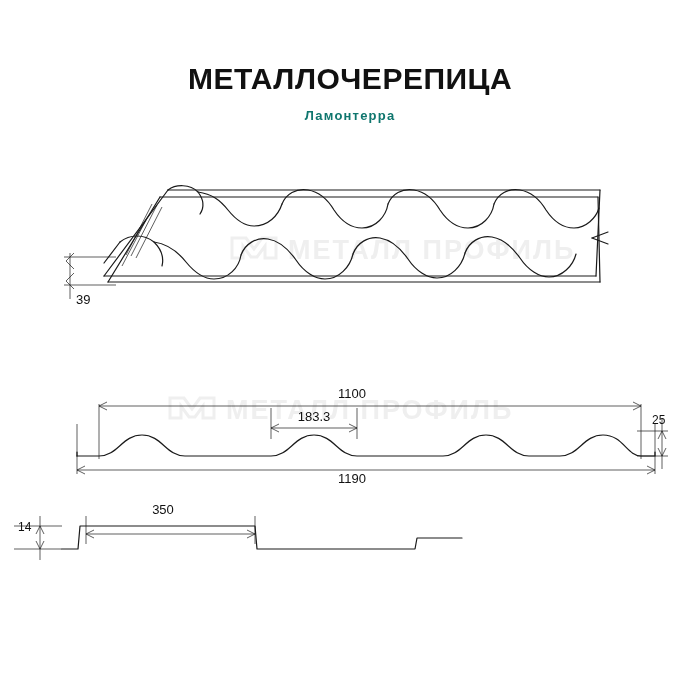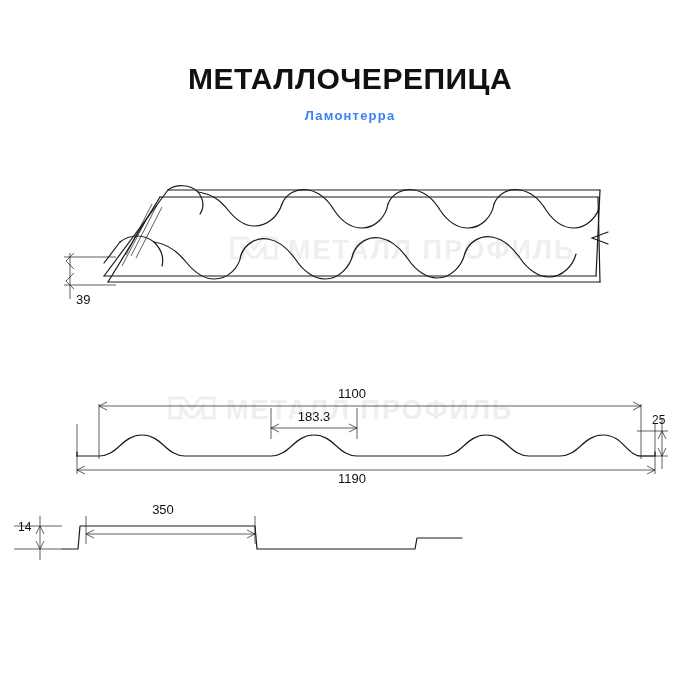--- a/index.html
+++ b/index.html
@@ -36,21 +36,21 @@
   }
   .subtitle {
     position: absolute;
     left: 0;
     top: 104px;
     width: 700px;
     text-align: center;
     font-size: 13px;
     font-weight: bold;
     letter-spacing: 1.2px;
-    color: #3b82f6;
+    color: #0f766e;
   }
   svg {
     position: absolute;
     left: 0;
     top: 0;
     width: 700px;
     height: 700px;
   }
   .wm {
     fill: #efefef;

